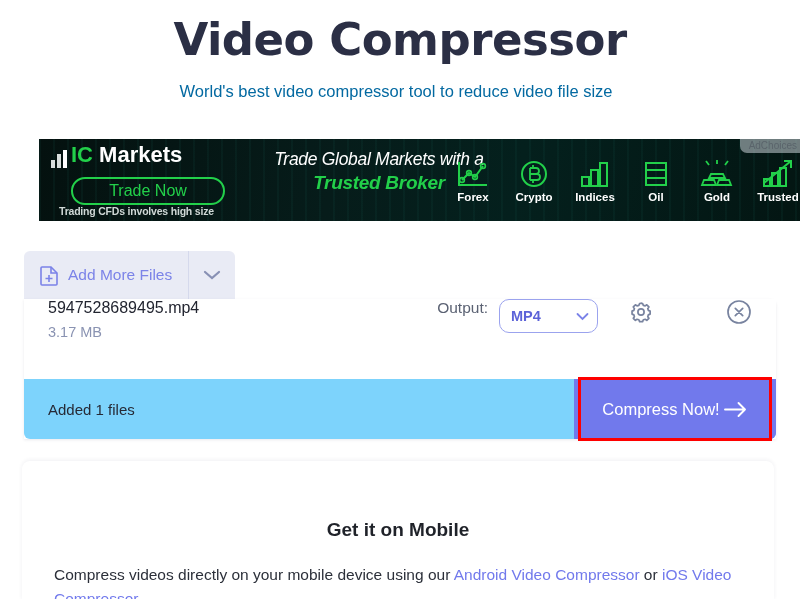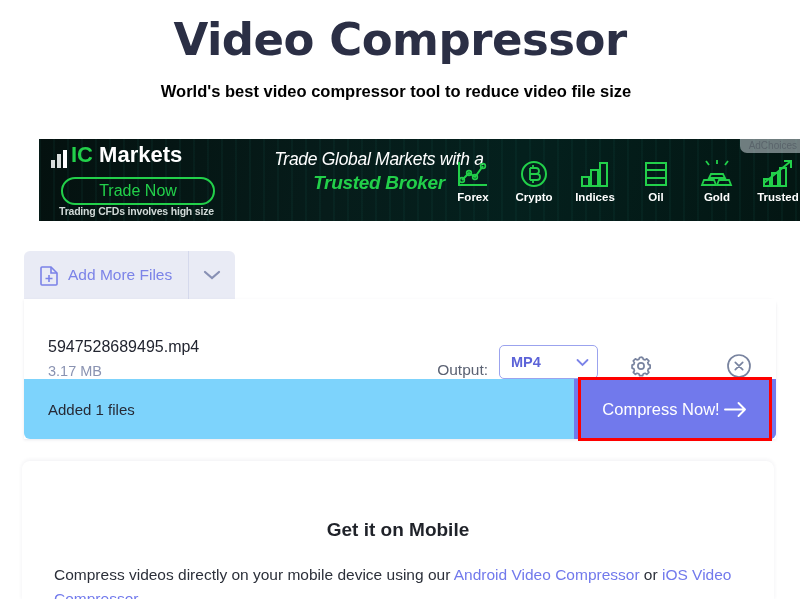--- a/index.html
+++ b/index.html
@@ -20,22 +20,22 @@
     font-size: 45px;
     font-weight: 700;
     color: #2b2f45;
     letter-spacing: -0.5px;
     line-height: 1.15;
     margin: 0;
   }
   .hero-sub {
     margin: 16px 8px 0 0;
     font-size: 16.5px;
-    color: #000000;
-    font-weight: 700;
+    color: #0369a1;
+    font-weight: 400;
   }
 
   
   .ad-wrap {
     position:absolute;
     left: 39px; top: 139px;
     width: 773px; height: 82px;
     background: linear-gradient(100deg,#04110f 0%, #061c1a 38%, #04201d 62%, #031512 100%);
     overflow:hidden;
   }
@@ -52,21 +52,21 @@
   .ad-bars i {
     display:inline-block; width:4px; margin-right:2px; background:#d8dedd; vertical-align:bottom;
   }
   .ad-bars i:nth-child(1){ height:8px; }
   .ad-bars i:nth-child(2){ height:14px; }
   .ad-bars i:nth-child(3){ height:18px; background:#fff; }
   .ad-logo-text { font-family:"Liberation Sans", sans-serif; font-size:22px; font-weight:700; }
   .ad-logo-ic { color:#22d04a; }
   .ad-logo-mk { color:#ffffff; }
   .ad-pill {
-    position:absolute; left:22px; top:38px;
+    position:absolute; left:32px; top:38px;
     width:150px; height:24px; border:2px solid #22d04a; border-radius:14px;
     color:#22d04a; font-size:16px; font-weight:400; text-align:center; line-height:24px;
     font-family:"Liberation Sans", sans-serif;
   }
   .ad-disc {
     position:absolute; left:20px; top:66px;
     color:#cfd8d6; font-size:10.5px; font-weight:600; letter-spacing:-0.2px;
   }
   .ad-headline {
     position:absolute; left:190px; top:10px; width:300px; text-align:center;
@@ -107,30 +107,30 @@
     width:46px; height:48px; background:#e9ebf5; border-top-right-radius:6px;
     display:flex; align-items:center; justify-content:center; cursor:pointer;
   }
 
   .card {
     position:absolute; left:24px; top:299px; width:752px;
     background:#ffffff; border-radius:0 6px 0 0;
     box-shadow: 0 1px 3px rgba(40,44,80,.10);
   }
   .file-row {
-    height:80px; display:flex; align-items:flex-end; padding:0 24px;
+    height:80px; display:flex; align-items:flex-start; padding:0 24px;
     background:#ffffff;
   }
   .file-meta { flex:0 0 auto; }
   .file-name { font-size:16px; color:#222530; margin-bottom:7px; }
   .file-size { font-size:14.5px; color:#8a93b2; }
   .file-spacer { flex:1 1 auto; }
   .out-label { font-size:15.5px; color:#5b6273; margin-right:11px; }
   .out-select {
-    width:78px; height:32px; border:1.5px solid #9ba3ee; border-radius:5px;
+    width:78px; height:32px; border:1.5px solid #9ba3ee; border-radius:10px;
     background:#fff; display:flex; align-items:center; justify-content:space-between;
     padding:0 8px 0 11px; cursor:pointer;
   }
   .out-select-val { font-size:14.5px; font-weight:700; color:#5c63d8; }
   .icon-btn {
     background:none; border:none; padding:0; cursor:pointer; display:flex; align-items:center;
   }
   .gear-btn { margin-left:30px; }
   .close-btn { margin-left:72px; }
 

